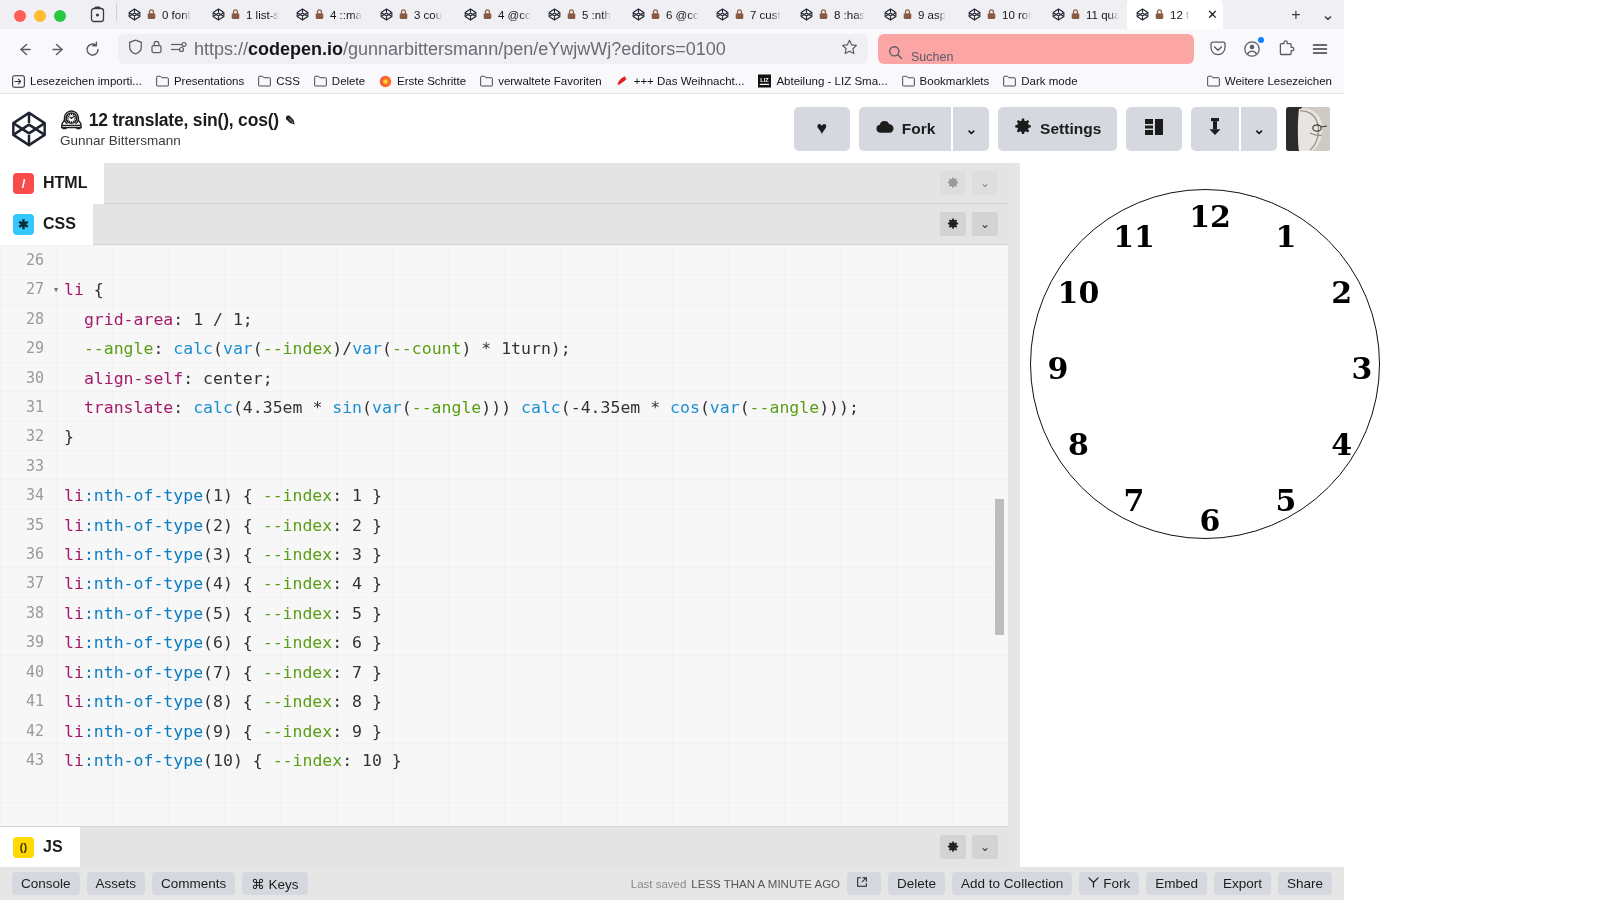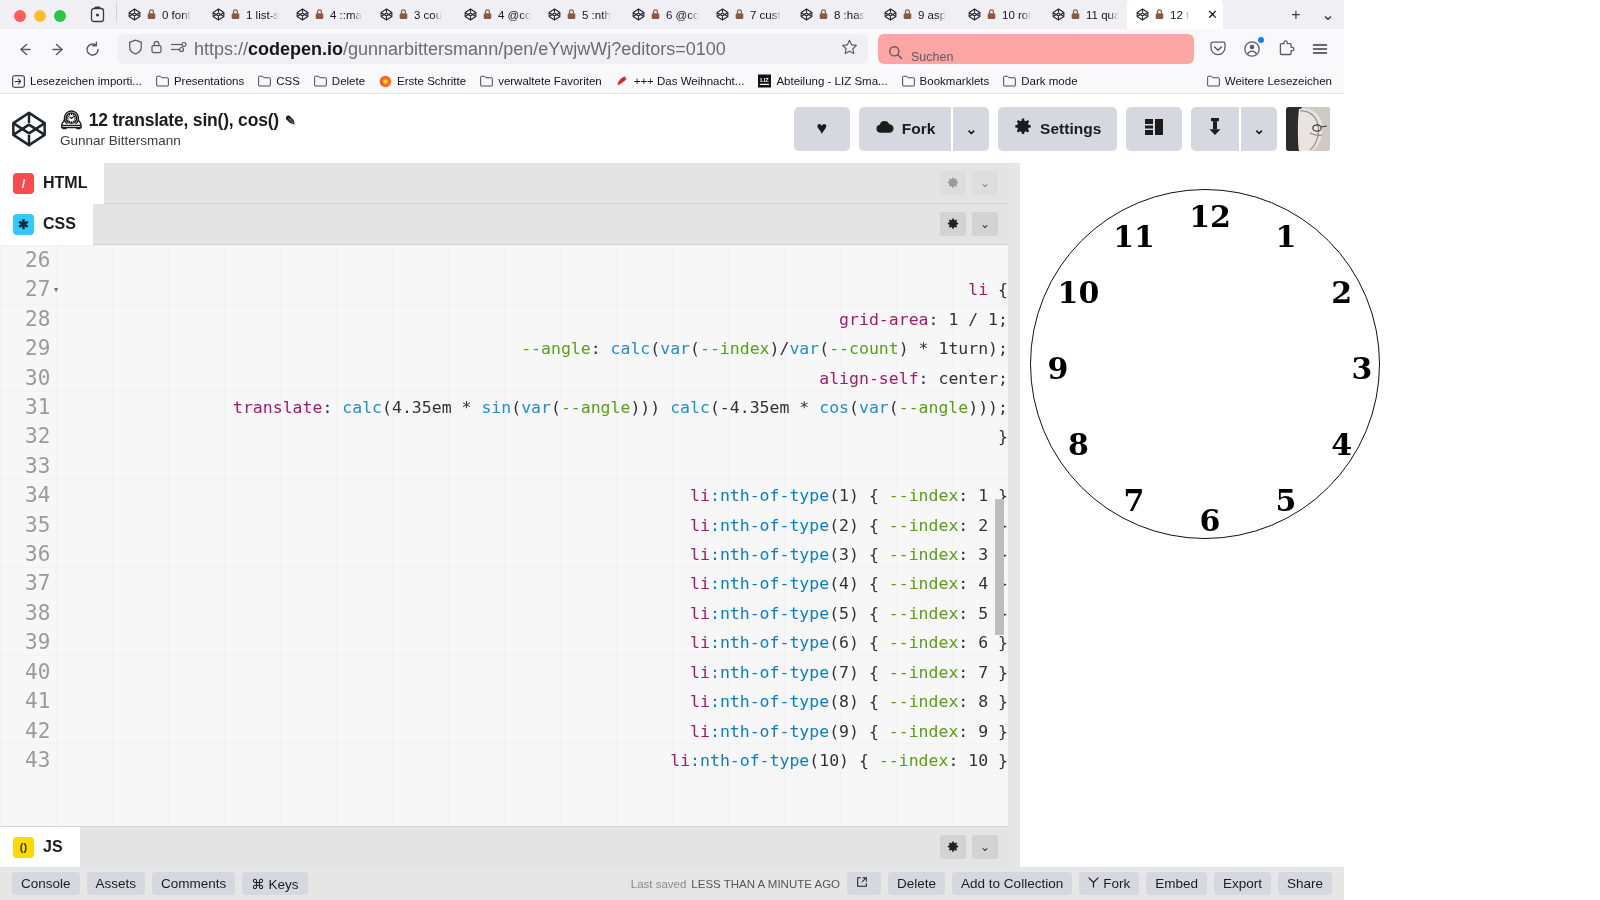--- a/index.html
+++ b/index.html
@@ -141,24 +141,24 @@
       repeating-linear-gradient(to bottom, rgba(0,0,0,0.018) 0 1px, transparent 1px 29.3px);
   }
   .code {
     font-family: "DejaVu Sans Mono", "Liberation Mono", monospace;
     font-size: 16.5px; line-height: 29.4px; padding-top: 1px;
     white-space: pre-wrap;
   }
   .cline { display: flex; align-items: flex-start; }
   .gutter {
     width: 50px; flex: none; text-align: right; padding-right: 6px;
-    color: #9a9a9a; font-size: 21px; user-select:none;padding-left:25px;
+    color: #9a9a9a; font-size: 15px; user-select:none;padding-left:25px;
   }
   .fold { width: 12px; flex:none; color:#777; font-size: 11px; text-align:center; line-height: 29.4px;}
-  .ctext { flex: 1; min-width: 0; padding-left: 2px; color: #333; text-align: right; }
+  .ctext { flex: 1; min-width: 0; padding-left: 2px; color: #333; }
   .t-sel   { color: #a31a68; }   
   .t-pseudo{ color: #0b7cc1; }
   .t-var   { color: #5a9e14; }
   .t-fn    { color: #1b8fd1; }
   .t-punc  { color: #333333; }
 
   .vscroll {
     position:absolute; right: 4px; width: 9px; background:#bdbdbd; border-radius:0;
   }
 

